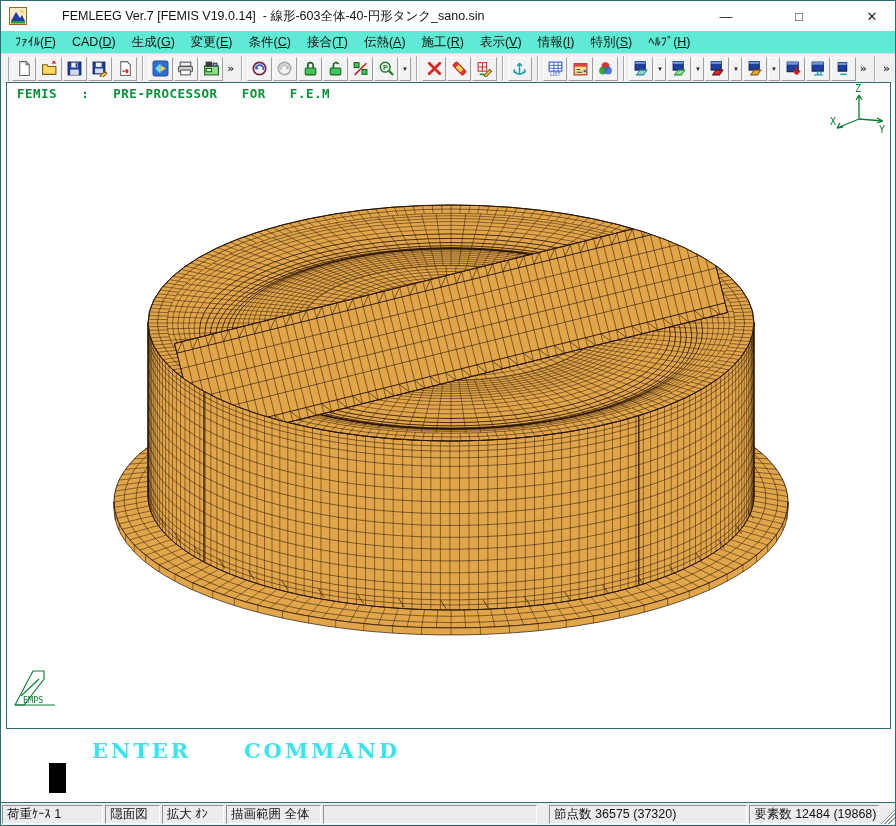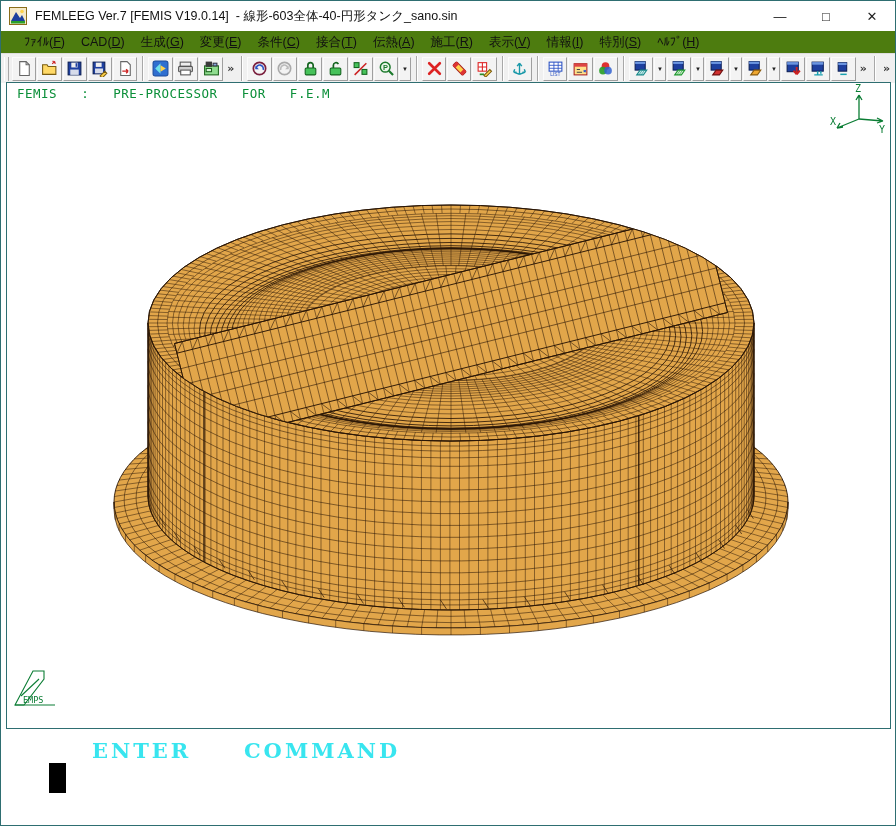--- a/index.html
+++ b/index.html
@@ -1,44 +1,44 @@
 <!DOCTYPE html>
 <html><head>
 <meta charset="utf-8">
 <style>
   html,body{margin:0;padding:0;background:#d4d4d4;}
   .window{position:relative;width:896px;height:826px;box-sizing:border-box;
     border:1px solid #2e6e71;background:#fff;overflow:hidden;
     font-family:"Liberation Sans",sans-serif;-webkit-font-smoothing:antialiased;}
   
-  .titlebar{display:flex;align-items:center;height:30px;padding-left:8px;background:#fff;}
+  .titlebar{display:flex;align-items:center;height:30px;padding-left:8px;background:#fff;gap:27px;}
   .app-icon{width:18px;height:18px;flex:0 0 auto;}
   .title-text{font-size:12.5px;color:#111;margin-left:8px;white-space:pre;}
   .tspacer{flex:1;}
   .win-btn{width:46px;height:30px;display:flex;align-items:center;justify-content:center;
     font-size:13px;color:#222;}
   
-  .menubar{display:flex;height:22px;align-items:center;padding-left:15px;background:#4d7c0f;font-size:12.5px;color:#111;}
+  .menubar{display:flex;height:22px;align-items:center;padding-left:6px;background:#5eead4;font-size:12.5px;color:#111;}
   .menu-item{padding:2px 8px;white-space:nowrap;}
   
   .toolbar{height:29px;background:#f0f0f0;border-top:1px solid #dedede;display:flex;align-items:center;padding:0 2px;}
   .tb{width:25px;height:24px;box-sizing:border-box;display:flex;align-items:center;justify-content:center;
     background:#f3f3f3;border:1px solid;border-color:#fbfbfb #9f9f9f #9f9f9f #fbfbfb;margin-right:1px;padding:0;}
   .tb svg{display:block;}
   .tb-dd{width:12px;height:24px;box-sizing:border-box;display:flex;align-items:center;justify-content:center;
     background:#f3f3f3;border:1px solid;border-color:#fbfbfb #9f9f9f #9f9f9f #fbfbfb;margin-right:1px;
     font-size:6px;color:#222;}
   .tb-sep{width:0;height:25px;border-left:1px solid #a8a8a8;border-right:1px solid #fff;margin:0 4px;}
   .tb-grip{width:3px;height:24px;border-left:1px solid #fff;border-right:1px solid #a8a8a8;margin:0 3px 0 1px;}
   .tb-chev{font-size:11px;font-weight:bold;color:#333;padding:0 3px;font-family:"DejaVu Sans",sans-serif;}
   
   .viewport{position:absolute;left:5px;top:81px;width:885px;height:647px;box-sizing:border-box;
     border:1px solid #2e6e71;background:#fff;}
   .vp-header{position:absolute;left:10px;top:3px;font-family:"DejaVu Sans Mono",monospace;
-    font-weight:normal;font-size:12.5px;color:#0b8f39;white-space:pre;letter-spacing:.5px;}
+    font-weight:bold;font-size:12.5px;color:#0b8f39;white-space:pre;letter-spacing:.5px;}
   .mesh-holder{position:absolute;left:0;top:0;width:883px;height:645px;}
   .axis-ind{position:absolute;right:3px;top:0;}
   .femis-logo{position:absolute;left:5px;bottom:16px;}
   
   .command{position:absolute;left:1px;top:729px;width:893px;height:80px;background:#fff;}
   .cmd-prompt{position:absolute;left:90px;top:8px;font-family:"DejaVu Serif",serif;font-weight:bold;
     font-size:21px;color:#38e5ef;letter-spacing:3px;word-spacing:16px;white-space:pre;}
   .cmd-cursor{position:absolute;left:47px;top:33px;width:17px;height:30px;background:#000;}
   
   .statusbar{position:absolute;left:0;bottom:0;width:894px;height:23px;box-sizing:border-box;
@@ -1316,14 +1316,25 @@
           </g>
           <text x="11" y="37" fill="#0b7d34" font-family="DejaVu Sans Mono,monospace" font-size="8.5">EMPS</text>
         </svg></div>
   </div>
 
   <div class="command">
     <div class="cmd-prompt">ENTER  COMMAND</div>
     <div class="cmd-cursor"></div>
   </div>
 
+  <div class="statusbar">
+      <div class="sf" style="width: 104px;">荷重ｹｰｽ 1</div>
+      <div class="sf" style="width: 56px;">隠面図</div>
+      <div class="sf" style="width: 64px;">拡大 ｵﾝ</div>
+      <div class="sf" style="width: 98px;">描画範囲 全体</div>
+      <div class="sf" style="width: 220px;"></div>
+      <div class="sf sf-spacer"></div>
+      <div class="sf" style="width: 204px;">節点数 36575 (37320)</div>
+      <div class="sf" style="width: 134px;">要素数 12484 (19868)</div>
+      <div class="grip"></div>
+    </div>
 
 </div>
 
 </body></html>

